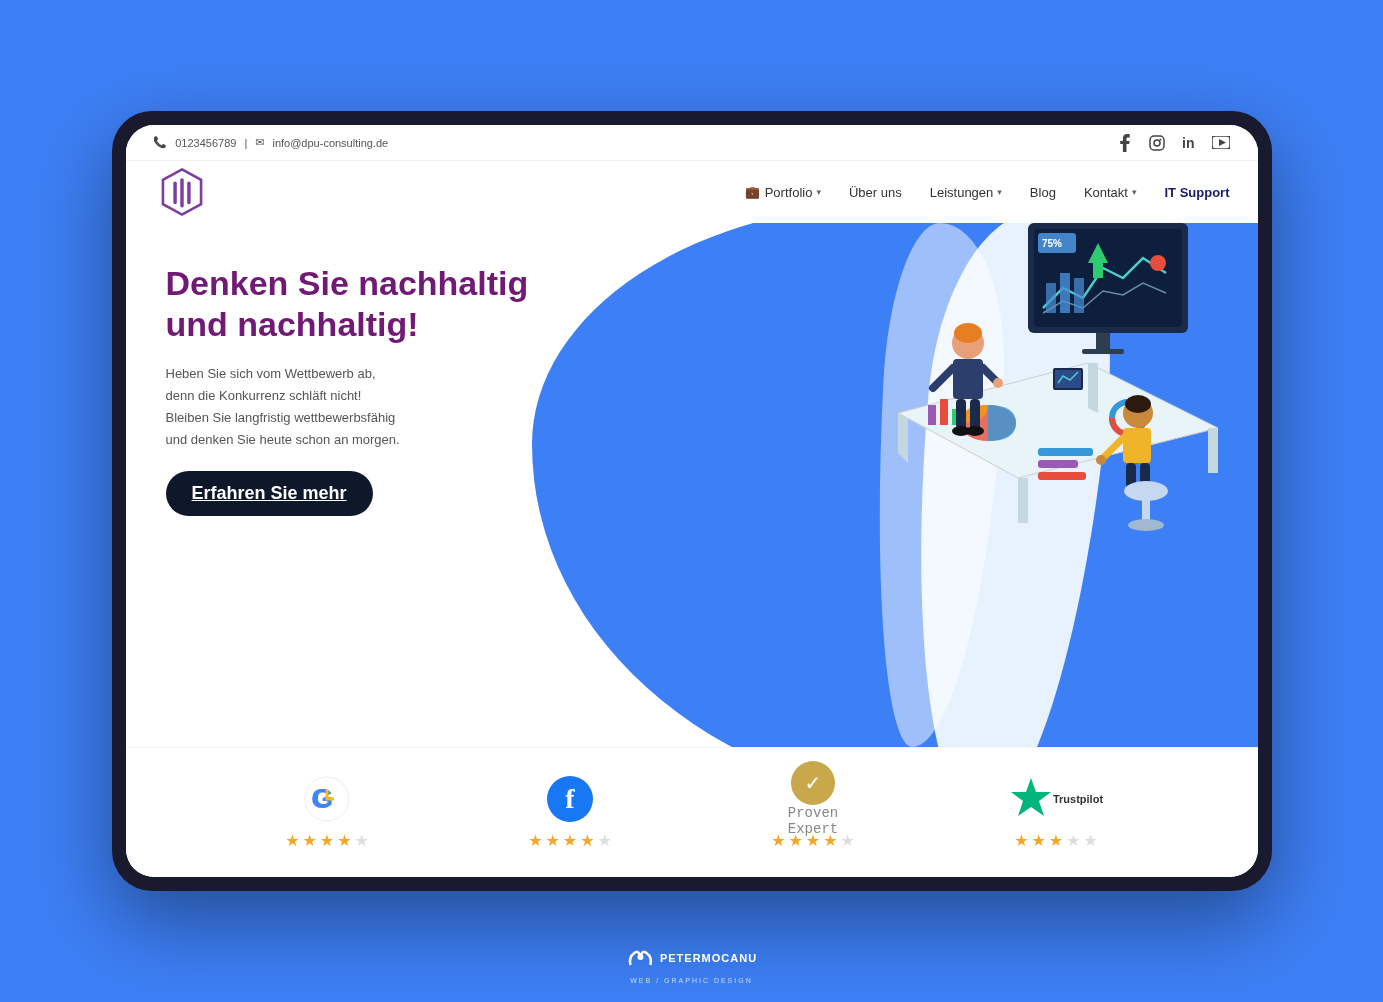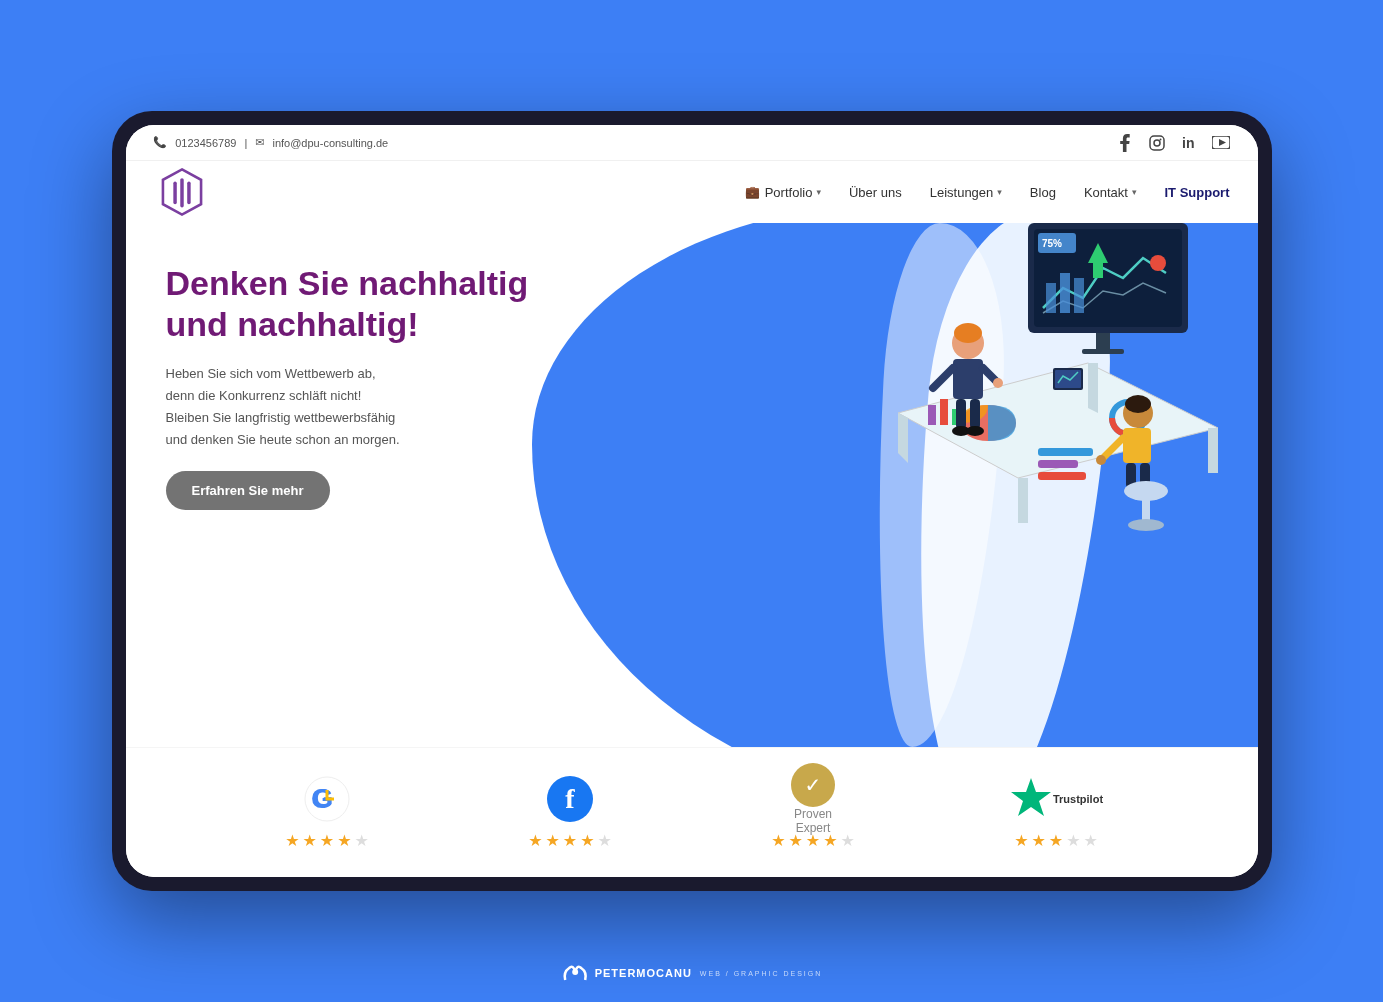--- a/index.html
+++ b/index.html
@@ -152,29 +152,30 @@
       line-height: 1.2;
       margin-bottom: 18px;
     }
     .hero-subtitle {
       font-size: 13px;
       color: #555;
       line-height: 1.7;
       margin-bottom: 20px;
     }
     .hero-btn {
-      background: #737373;
+      background: #0f172a;
       color: white;
       border: none;
       padding: 12px 26px;
       border-radius: 30px;
-      font-size: 13px;
+      font-size: 18px;
       font-weight: 600;
       cursor: pointer;
       white-space: nowrap;
+      text-decoration: underline;
     }
     
     .illustration {
       position: absolute;
       right: 40px;
       top: -10px;
       width: 420px;
       height: 350px;
       z-index: 6;
     }
@@ -212,20 +213,21 @@
     .star.filled { color: #f5a623; }
     .star.half { color: #f5a623; }
     .star.empty { color: #ddd; }
     
     .footer-brand {
       position: absolute;
       bottom: 18px;
       left: 50%;
       transform: translateX(-50%);
       display: flex;
+      flex-direction: column;
       align-items: center;
       gap: 8px;
     }
     .brand-name {
       font-size: 11px;
       font-weight: 700;
       color: white;
       letter-spacing: 1px;
       text-transform: uppercase;
     }
@@ -513,21 +515,21 @@
             <span class="star empty">★</span>
           </div>
         </div>
 
         <div class="rating-item">
           <div class="rating-logo">
             <div style="display:flex;flex-direction:column;align-items:center;gap:2px;">
               <div class="proven-circle">
                 <span class="proven-check">✓</span>
               </div>
-              <span class="proven-label" style="font-size:12px;color:#888;">Proven Expert</span>
+              <span class="proven-label" style="font-size:14px;color:#888;font-family:Liberation Mono, monospace;">Proven Expert</span>
             </div>
           </div>
           <div class="stars">
             <span class="star filled">★</span>
             <span class="star filled">★</span>
             <span class="star filled">★</span>
             <span class="star filled">★</span>
             <span class="star empty">★</span>
           </div>
         </div>

